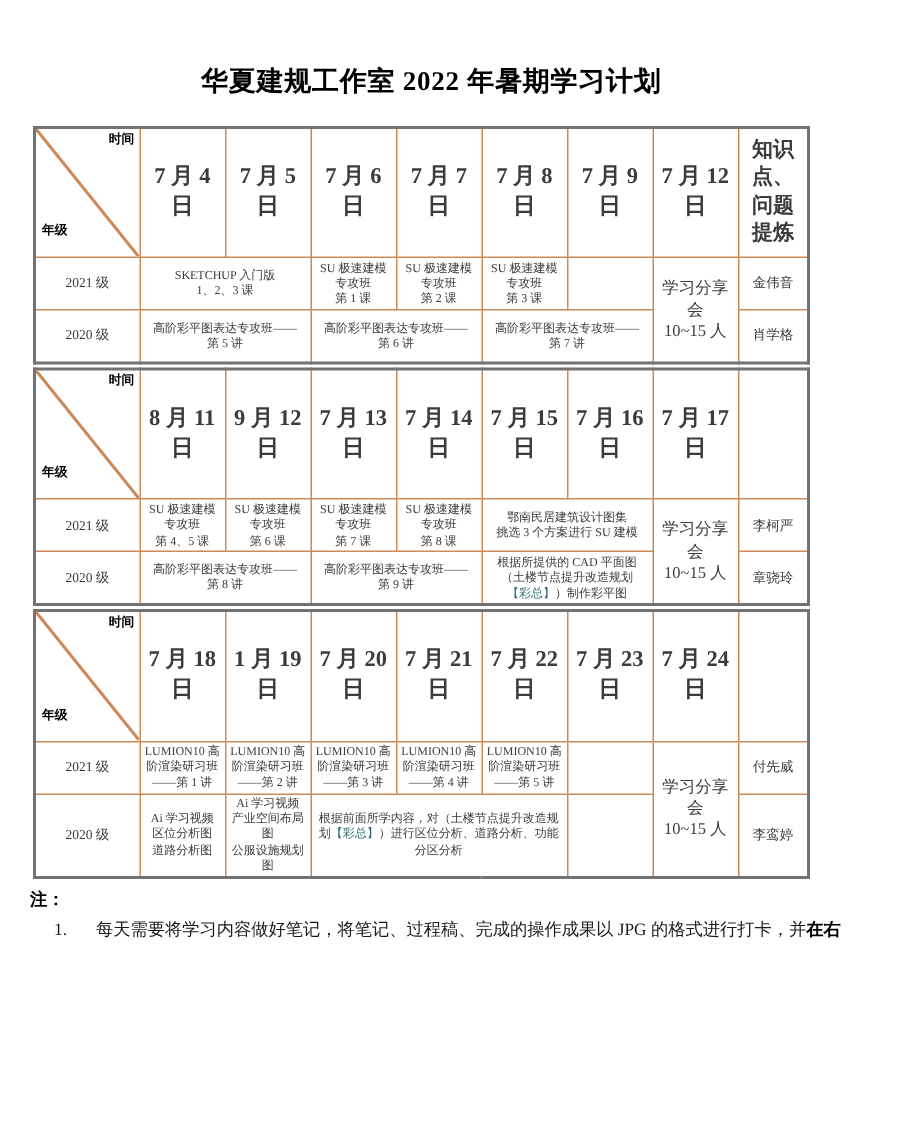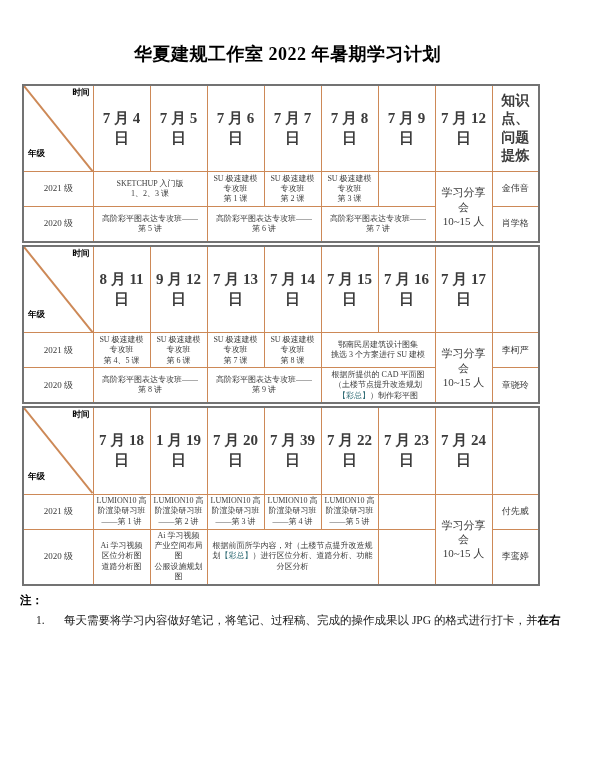--- a/index.html
+++ b/index.html
@@ -206,21 +206,21 @@
       <td class="corner">
         <svg viewBox="0 0 100 100" preserveAspectRatio="none">
               <line x1="0" y1="0" x2="100" y2="100" stroke="#cd8957" stroke-width="2" vector-effect="non-scaling-stroke"></line>
             </svg>
         <span class="c-top">时间</span>
         <span class="c-bot">年级</span>
       </td>
       <td class="hdr-date">7 月 18 日</td>
       <td class="hdr-date">1 月 19 日</td>
       <td class="hdr-date">7 月 20 日</td>
-      <td class="hdr-date">7 月 39 日</td>
+      <td class="hdr-date">7 月 21 日</td>
       <td class="hdr-date">7 月 22 日</td>
       <td class="hdr-date">7 月 23 日</td>
       <td class="hdr-date">7 月 24 日</td>
       <td class="kp"></td>
     </tr>
     <tr class="body-row">
       <td class="grade">2021 级</td>
       <td class="course">LUMION10 高
 阶渲染研习班
 ——第 1 讲</td>

